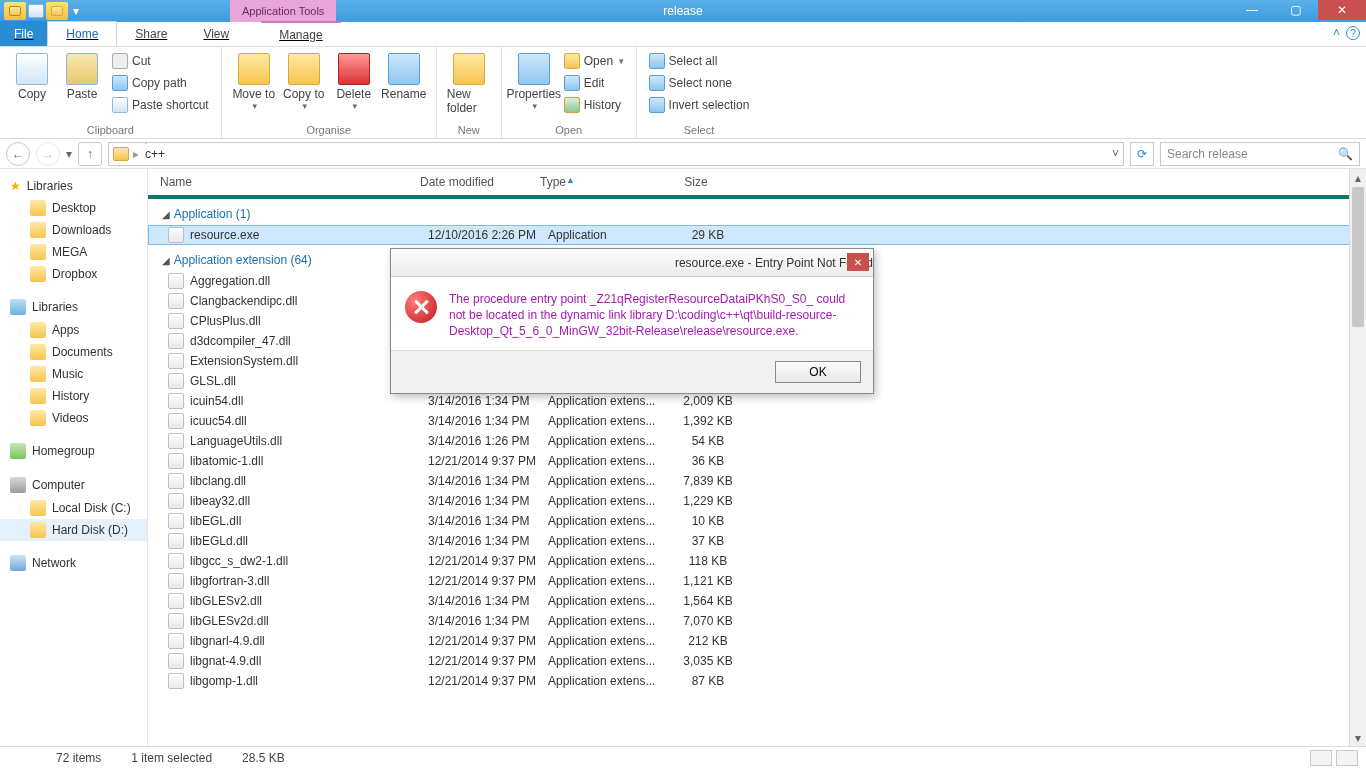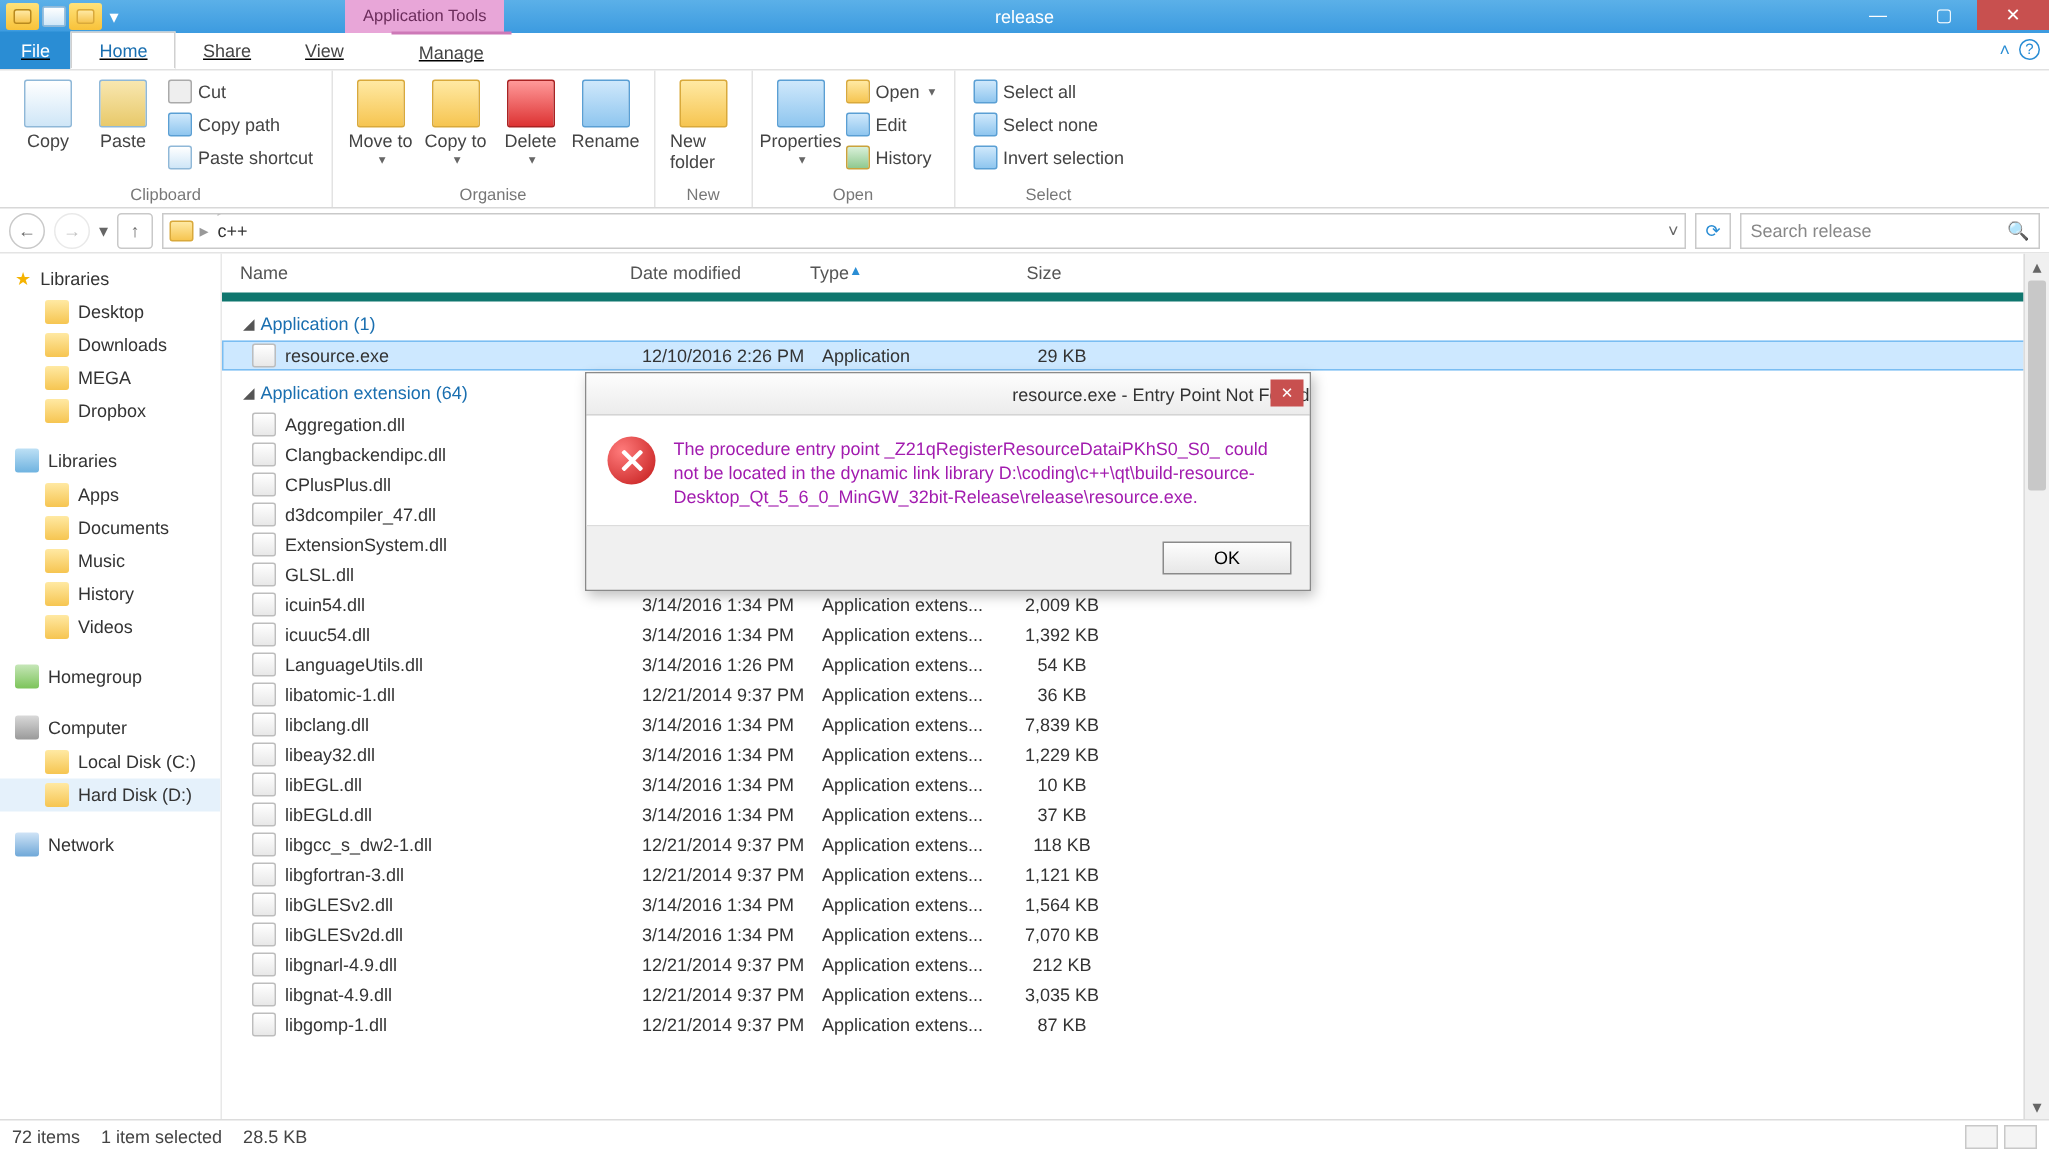--- a/index.html
+++ b/index.html
@@ -55,40 +55,40 @@
 .main { display:flex; height:calc(768px - 22px - 25px - 92px - 30px - 22px); }
 .nav { width:148px; border-right:1px solid #e8e8e8; padding:6px 0; overflow:hidden;}
 .nav .hdr { display:flex; align-items:center; gap:6px; padding:4px 10px; color:#333;}
 .nav .item { display:flex; align-items:center; gap:6px; padding:3px 10px 3px 30px; color:#333;}
 .nav .item.sel { background:#e5f1fb; }
 .nav .ico { width:16px; height:16px; display:inline-block; border-radius:2px;}
 .star { color:#f5b301; }
 
 
 .files { flex:1; position:relative; overflow:hidden;}
-.cols { display:flex; border-bottom:6px solid #0f766e; color:#555; padding:6px 0 6px 12px;}
+.cols { display:flex; border-bottom:4px solid #0f766e; color:#555; padding:6px 0 6px 12px;}
 .cols div { padding-right:8px; }
 .c-name { width:260px;}
 .c-date { width:120px;}
 .c-type { width:120px; position:relative;}
 .c-size { width:80px; text-align:center;}
 .grouphdr { color:#1a6fb0; padding:8px 0 4px 14px; display:flex; align-items:center; gap:4px;}
 .grouphdr .tri { font-size:10px; color:#555;}
 .filerow { display:flex; align-items:center; padding:2px 0 2px 20px; color:#333;}
 .filerow .fic { width:16px; height:16px; margin-right:6px; display:inline-block; background:linear-gradient(#fff,#e8e8e8); border:1px solid #bdbdbd; border-radius:2px;}
 .filerow.sel { background:#cde8ff; border:1px solid #7abdf2; padding:1px 0 1px 19px;}
 .filerow .c-name { display:flex; align-items:center;}
 .scroll { position:absolute; right:0; top:0; bottom:0; width:17px; background:#f0f0f0; border-left:1px solid #dcdcdc;}
 .scroll .thumb { position:absolute; left:2px; right:2px; top:18px; height:140px; background:#c8c8c8; border-radius:2px;}
 .scroll .arr { position:absolute; left:0; right:0; height:17px; display:flex; align-items:center; justify-content:center; color:#666;}
 .scroll .up { top:0;} .scroll .dn { bottom:0;}
 
 
 .status { height:22px; border-top:1px solid #dcdcdc; display:flex; align-items:center; padding:0 8px; gap:14px; color:#444; justify-content:space-between;}
-.status .left { display:flex; gap:14px;}
+.status .left { display:flex; gap:30px;margin-left:48px;}
 .status .right { display:flex; gap:4px;}
 .viewbtn { width:22px; height:16px; border:1px solid #c8c8c8; background:#f4f4f4;}
 
 
 .dialog { position:absolute; left:390px; top:248px; width:484px; background:#f0f0f0; border:1px solid #8a8a8a; box-shadow:2px 3px 8px rgba(0,0,0,.25); z-index:50;}
 .dialog .dtitle { height:28px; background:linear-gradient(#fdfdfd,#ececec); display:flex; align-items:center; justify-content:flex-end; color:#333; position:relative; border-bottom:1px solid #d4d4d4;}
 .dialog .dclose { position:absolute; right:4px; top:4px; width:22px; height:18px; background:#c8504f; color:#fff; display:flex; align-items:center; justify-content:center; font-size:10px;}
 .dialog .dbody { padding:14px 14px 10px 14px; display:flex; gap:12px; background:#fff; border-bottom:1px solid #dcdcdc;}
 .dialog .erricon { width:32px; height:32px; border-radius:50%; background:radial-gradient(circle at 30% 30%, #ff7b7b, #c21919); position:relative; flex-shrink:0;}
 .dialog .erricon::before, .dialog .erricon::after { content:""; position:absolute; left:15px; top:7px; width:3px; height:18px; background:#fff; border-radius:1px;}

